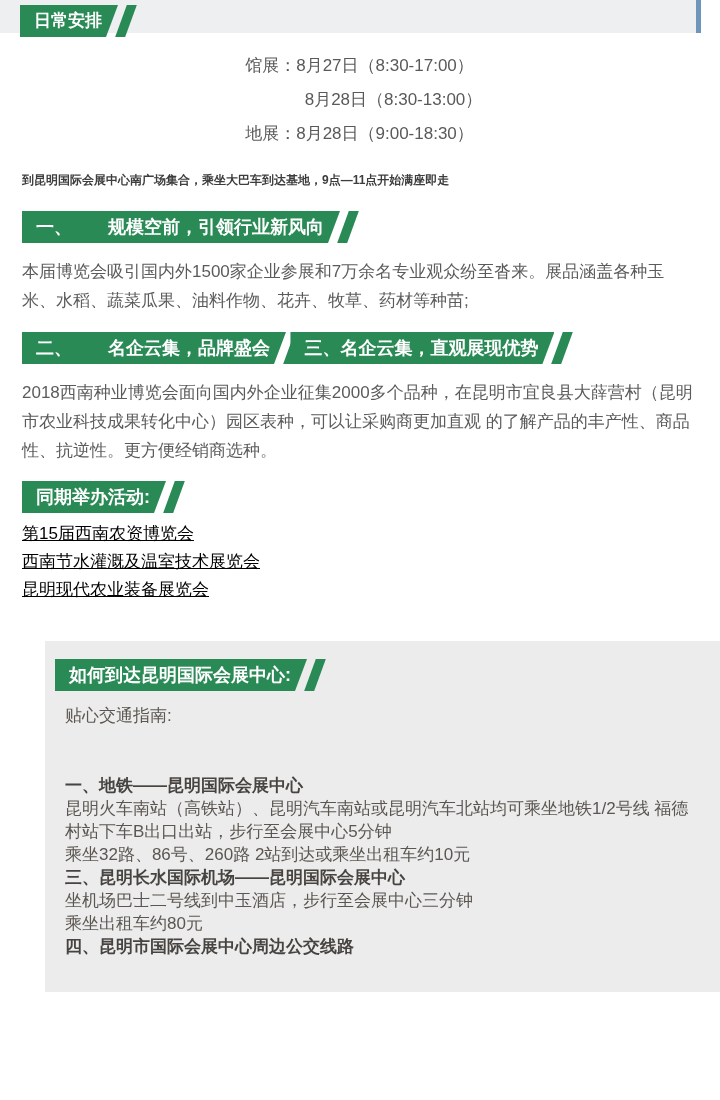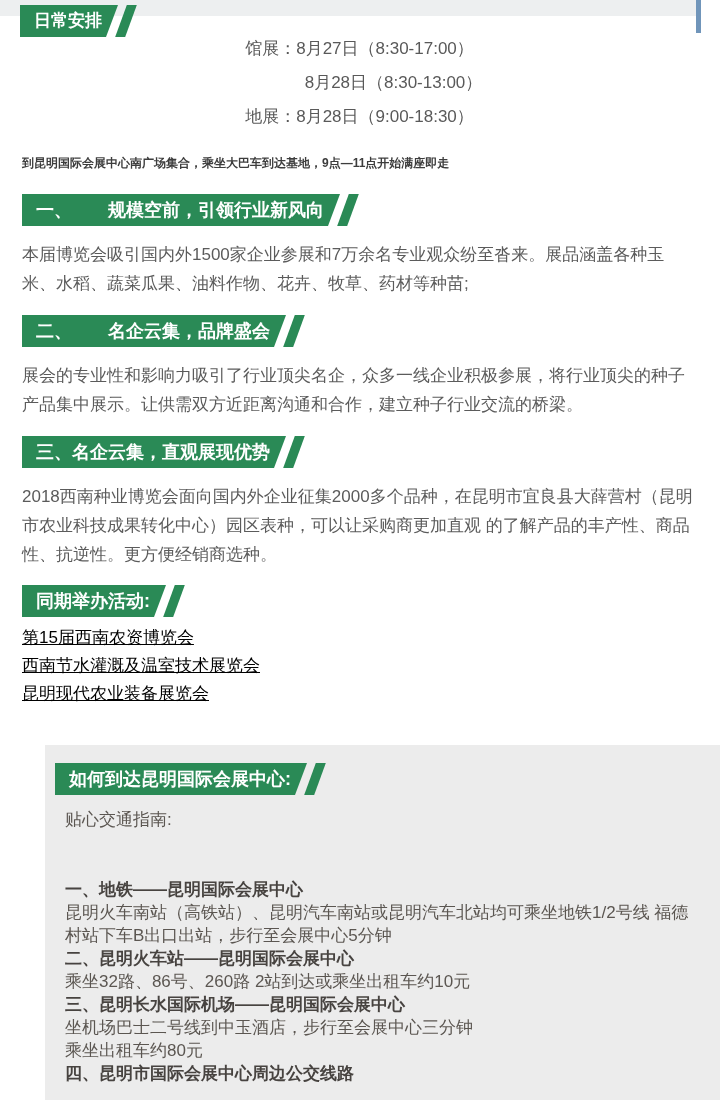--- a/index.html
+++ b/index.html
@@ -3,21 +3,21 @@
 <meta charset="utf-8">
 <style>
   html,body{margin:0;padding:0;}
   body{
     width:720px;height:1100px;background:#ffffff;
     font-family:"Liberation Sans","DejaVu Sans",sans-serif;
     -webkit-font-smoothing:antialiased;
     position:relative;overflow:hidden;
   }
   .top-strip{
-    position:relative;width:696px;height:16px;background:#edeff0;
+    position:relative;width:696px;height:33px;background:#edeff0;
   }
   .scroll-thumb{
     position:absolute;left:696px;top:0;width:5px;height:33px;background:#7095ba;
   }
   
   .ribbon-wrap{position:relative;display:inline-block;vertical-align:top;}
   .ribbon{
     display:block;background:#2a8a56;color:#ffffff;font-weight:bold;
     font-size:18px;line-height:32px;height:32px;padding:0 16px 0 14px;
     clip-path:polygon(0 0,100% 0,calc(100% - 12px) 100%,0 100%);
@@ -76,21 +76,20 @@
     <p class="bold-note">到昆明国际会展中心南广场集合，乘坐大巴车到达基地，9点—11点开始满座即走</p>
 
     <div class="section-banner ribbon-wrap">
       <span class="ribbon">一、　　规模空前，引领行业新风向</span>
     </div>
     <p class="body-p">本届博览会吸引国内外1500家企业参展和7万余名专业观众纷至沓来。展品涵盖各种玉米、水稻、蔬菜瓜果、油料作物、花卉、牧草、药材等种苗;</p>
 
     <div class="section-banner ribbon-wrap">
       <span class="ribbon">二、　　名企云集，品牌盛会</span>
     </div>
-    <p class="body-p">展会的专业性和影响力吸引了行业顶尖名企，众多一线企业积极参展，将行业顶尖的种子产品集中展示。让供需双方近距离沟通和合作，建立种子行业交流的桥梁。</p>
 
     <div class="section-banner ribbon-wrap">
       <span class="ribbon">三、名企云集，直观展现优势</span>
     </div>
     <p class="body-p">2018西南种业博览会面向国内外企业征集2000多个品种，在昆明市宜良县大薛营村（昆明市农业科技成果转化中心）园区表种，可以让采购商更加直观 的了解产品的丰产性、商品性、抗逆性。更方便经销商选种。</p>
 
     <div class="concurrent-banner ribbon-wrap">
       <span class="ribbon">同期举办活动:</span>
     </div>
     <div class="concurrent-list">
@@ -102,21 +101,20 @@
     <div class="card">
       <div class="ribbon-wrap card-banner">
         <span class="ribbon">如何到达昆明国际会展中心:</span>
       </div>
       <p class="card-intro">贴心交通指南:</p>
 
       <div class="routes">
         <p class="route-title">一、地铁——昆明国际会展中心</p>
         <p class="route-line">昆明火车南站（高铁站）、昆明汽车南站或昆明汽车北站均可乘坐地铁1/2号线 福德村站下车B出口出站，步行至会展中心5分钟</p>
 
-        <p class="route-title">二、昆明火车站——昆明国际会展中心</p>
         <p class="route-line">乘坐32路、86号、260路 2站到达或乘坐出租车约10元</p>
 
         <p class="route-title">三、昆明长水国际机场——昆明国际会展中心</p>
         <p class="route-line">坐机场巴士二号线到中玉酒店，步行至会展中心三分钟</p>
         <p class="route-line">乘坐出租车约80元</p>
 
         <p class="route-title">四、昆明市国际会展中心周边公交线路</p>
 
       </div>
     </div>

